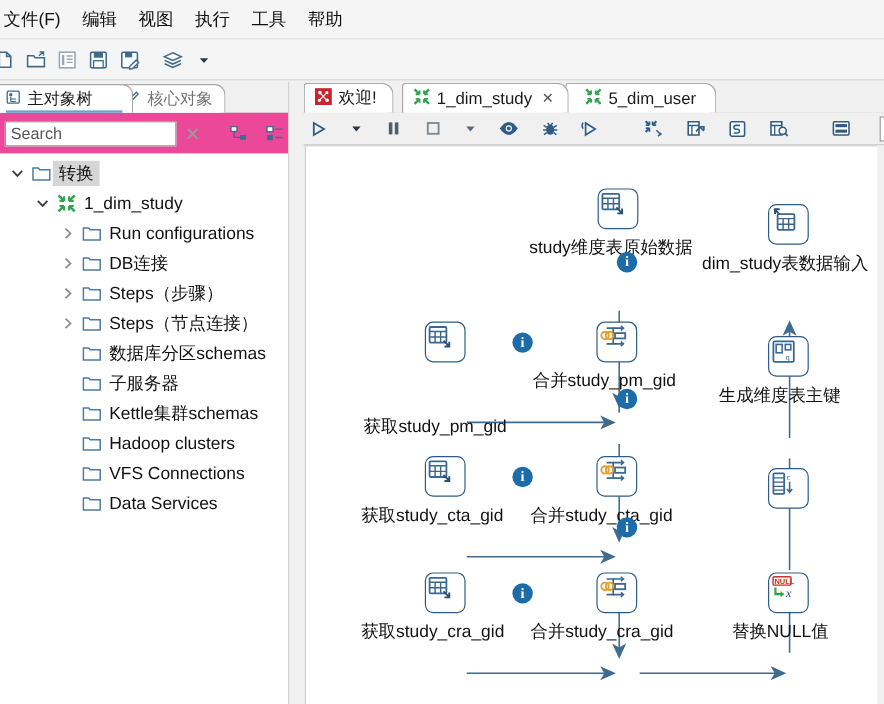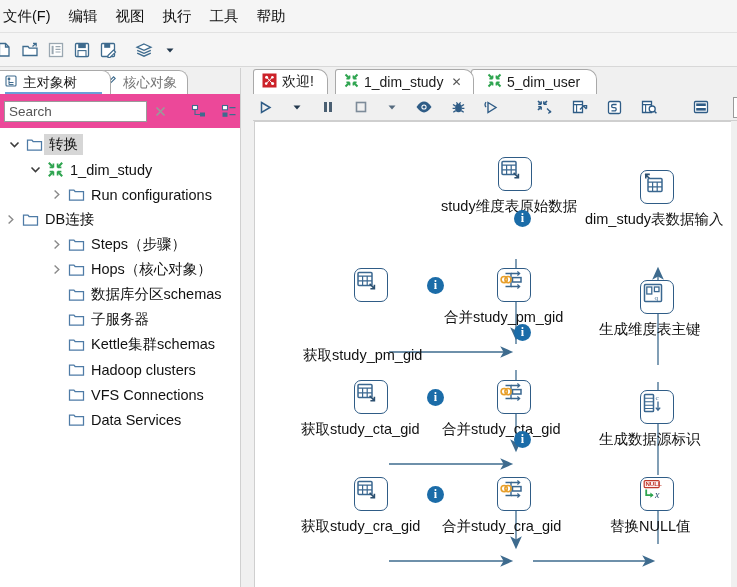--- a/index.html
+++ b/index.html
@@ -273,21 +273,21 @@
               <path d="M3.6 1.5L7.8 5.5 3.6 9.5" fill="none" stroke="#8a8a8a" stroke-width="1.4"></path>
             </svg>
           </span>
           <span class="tw">
             <svg width="17" height="15" viewBox="0 0 17 15">
               <path d="M1.5 3h4.4l1.2 1.5h8.4V13H1.5z" fill="#fff" stroke="#4e7ba6" stroke-width="1.25"></path>
             </svg>
           </span>
           <span class="tlabel">Run configurations</span>
         </div>
-        <div class="tnode" style="">
+        <div class="tnode" style="padding-left: 46px;">
           <span class="tw">
             <svg width="11" height="11" viewBox="0 0 11 11">
               <path d="M3.6 1.5L7.8 5.5 3.6 9.5" fill="none" stroke="#8a8a8a" stroke-width="1.4"></path>
             </svg>
           </span>
           <span class="tw">
             <svg width="17" height="15" viewBox="0 0 17 15">
               <path d="M1.5 3h4.4l1.2 1.5h8.4V13H1.5z" fill="#fff" stroke="#4e7ba6" stroke-width="1.25"></path>
             </svg>
           </span>
@@ -310,21 +310,21 @@
           <span class="tw">
             <svg width="11" height="11" viewBox="0 0 11 11">
               <path d="M3.6 1.5L7.8 5.5 3.6 9.5" fill="none" stroke="#8a8a8a" stroke-width="1.4"></path>
             </svg>
           </span>
           <span class="tw">
             <svg width="17" height="15" viewBox="0 0 17 15">
               <path d="M1.5 3h4.4l1.2 1.5h8.4V13H1.5z" fill="#fff" stroke="#4e7ba6" stroke-width="1.25"></path>
             </svg>
           </span>
-          <span class="tlabel">Hops（核心对象）</span>
+          <span class="tlabel">Steps（节点连接）</span>
         </div>
         <div class="tnode" style="padding-left: 46px;">
           <span class="tw"></span>
           <span class="tw">
             <svg width="17" height="15" viewBox="0 0 17 15">
               <path d="M1.5 3h4.4l1.2 1.5h8.4V13H1.5z" fill="#fff" stroke="#4e7ba6" stroke-width="1.25"></path>
             </svg>
           </span>
           <span class="tlabel">数据库分区schemas</span>
         </div>
@@ -622,21 +622,20 @@
         <div class="nodeicon" style="left: 385px; top: 268px;">
           <span>
             <svg width="24" height="24" viewBox="0 0 24 24">
               <rect x="3.5" y="3.5" width="9" height="17" rx="0.8" fill="#fff" stroke="#3a6790" stroke-width="1.5"></rect>
               <path d="M3.5 7.3h9M3.5 10.8h9M3.5 14.3h9M3.5 17.5h9" stroke="#3a6790" stroke-width="1.1"></path>
               <text x="14.6" y="9.4" font-family="Liberation Serif, serif" font-size="7" fill="#3a6790">c</text>
               <path d="M17 10.5v8.4M14.8 16.6l2.2 2.6 2.2-2.6" fill="none" stroke="#3a6790" stroke-width="1.3"></path>
             </svg>
           </span>
         </div>
-        <div class="nlabel" style="left: 344px; top: 308px;">生成数据源标识</div>
         <div class="nodeicon" style="left: 99px; top: 355px;">
           <span>
             <svg width="24" height="24" viewBox="0 0 24 24">
               <rect x="3" y="3.5" width="14" height="13" rx="1" fill="#fff" stroke="#3a6790" stroke-width="1.5"></rect>
               <path d="M3 7.2h14M7.6 7.2v9.3M12.2 7.2v9.3M3 11.8h14" stroke="#3a6790" stroke-width="1.2"></path>
               <path d="M14.6 14.8l4.6 4.6M15.4 19.8h4v-4" fill="none" stroke="#2b4f70" stroke-width="1.6"></path>
             </svg>
           </span>
         </div>
         <div class="nlabel" style="left: 46px; top: 395px;">获取study_cra_gid</div>

